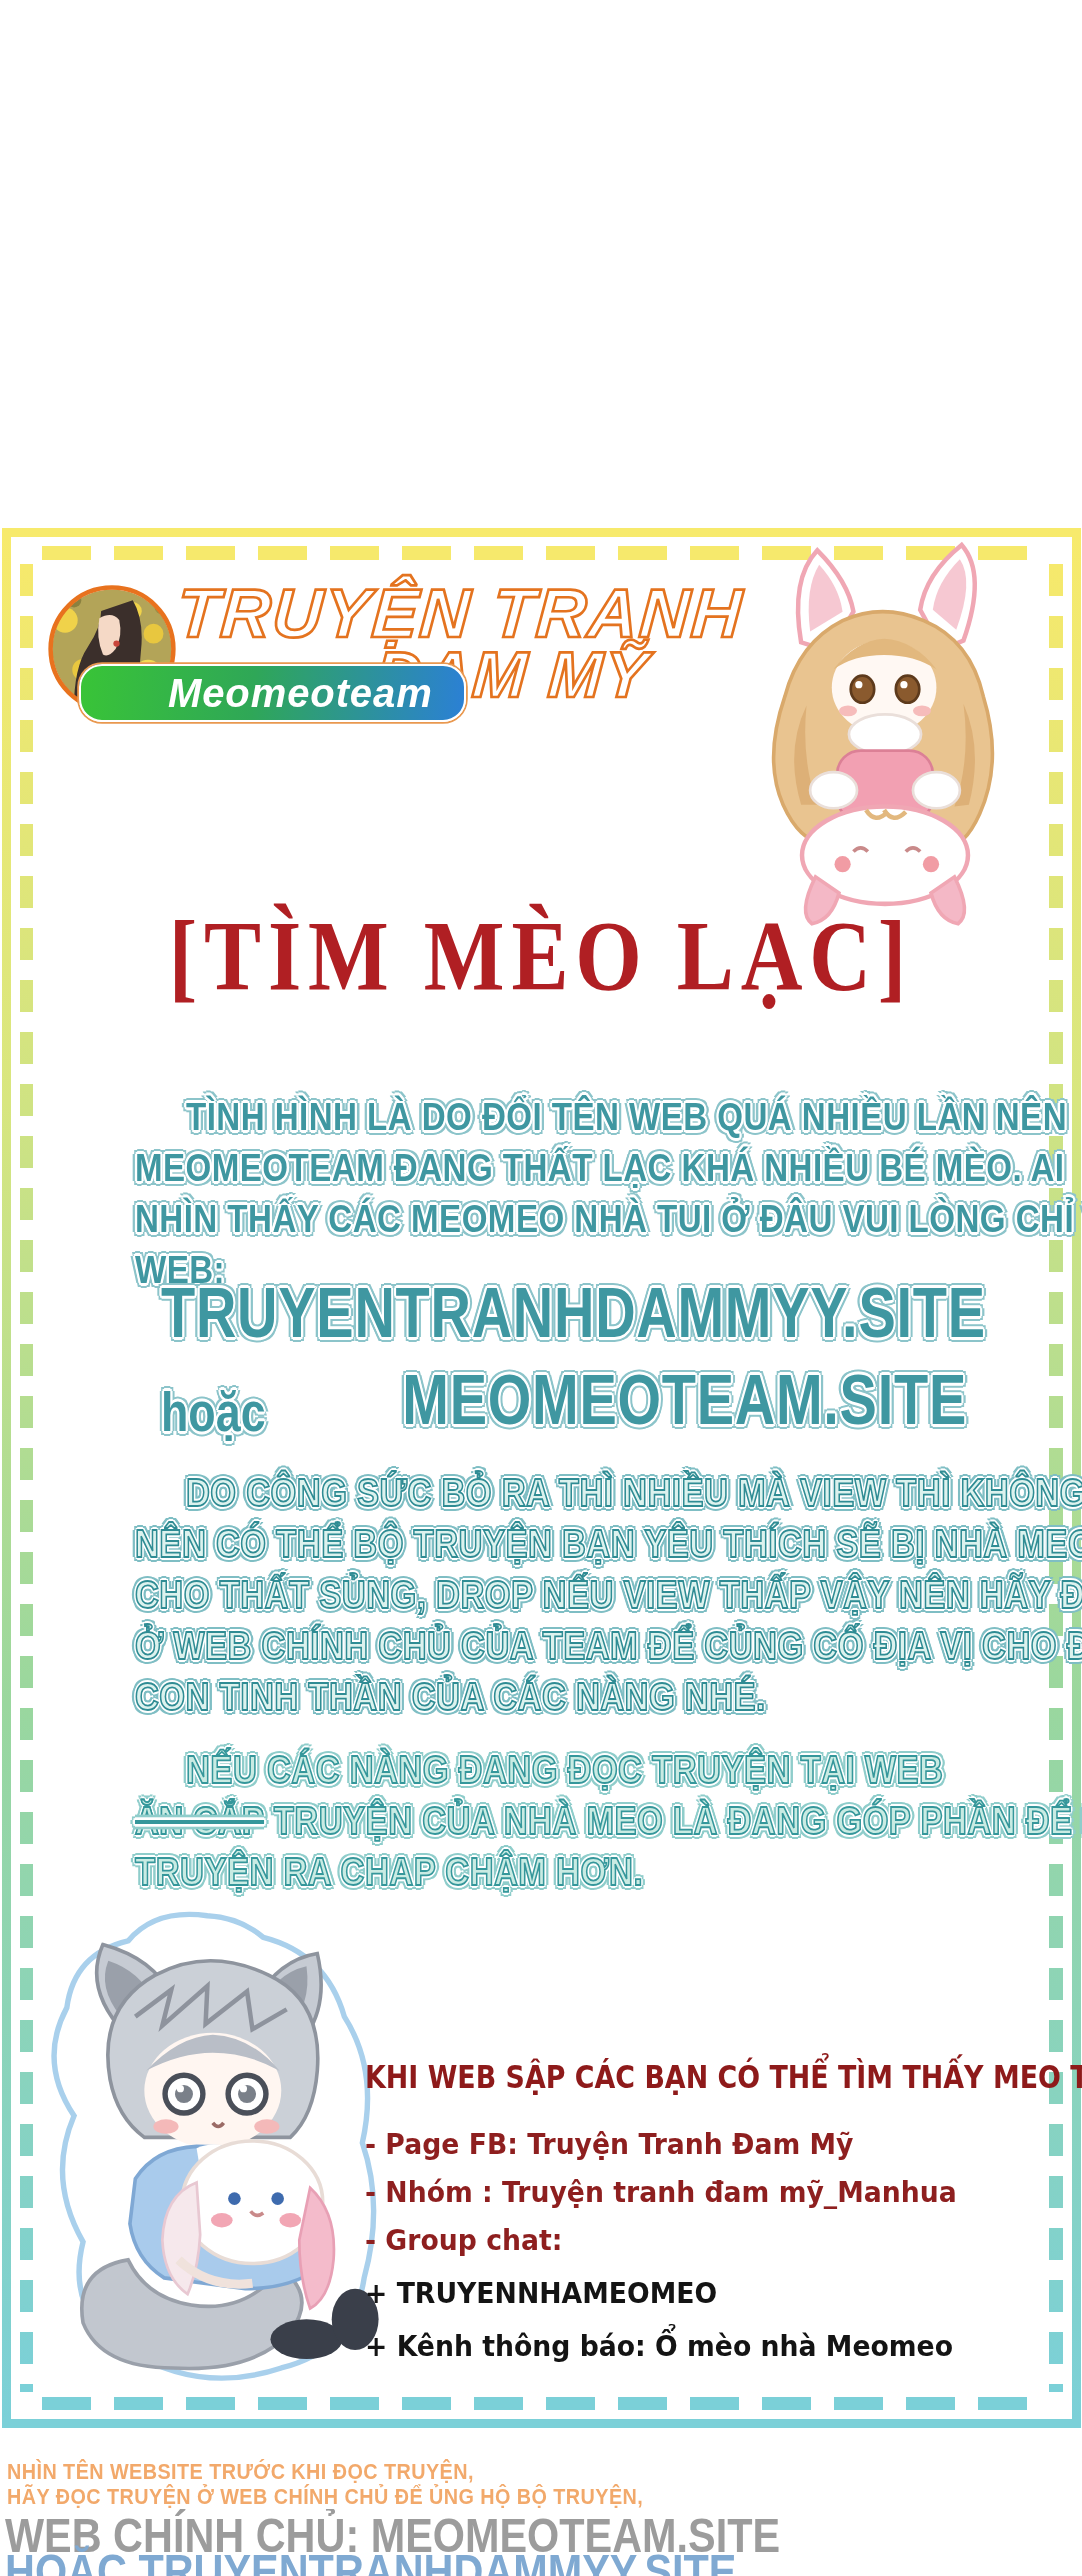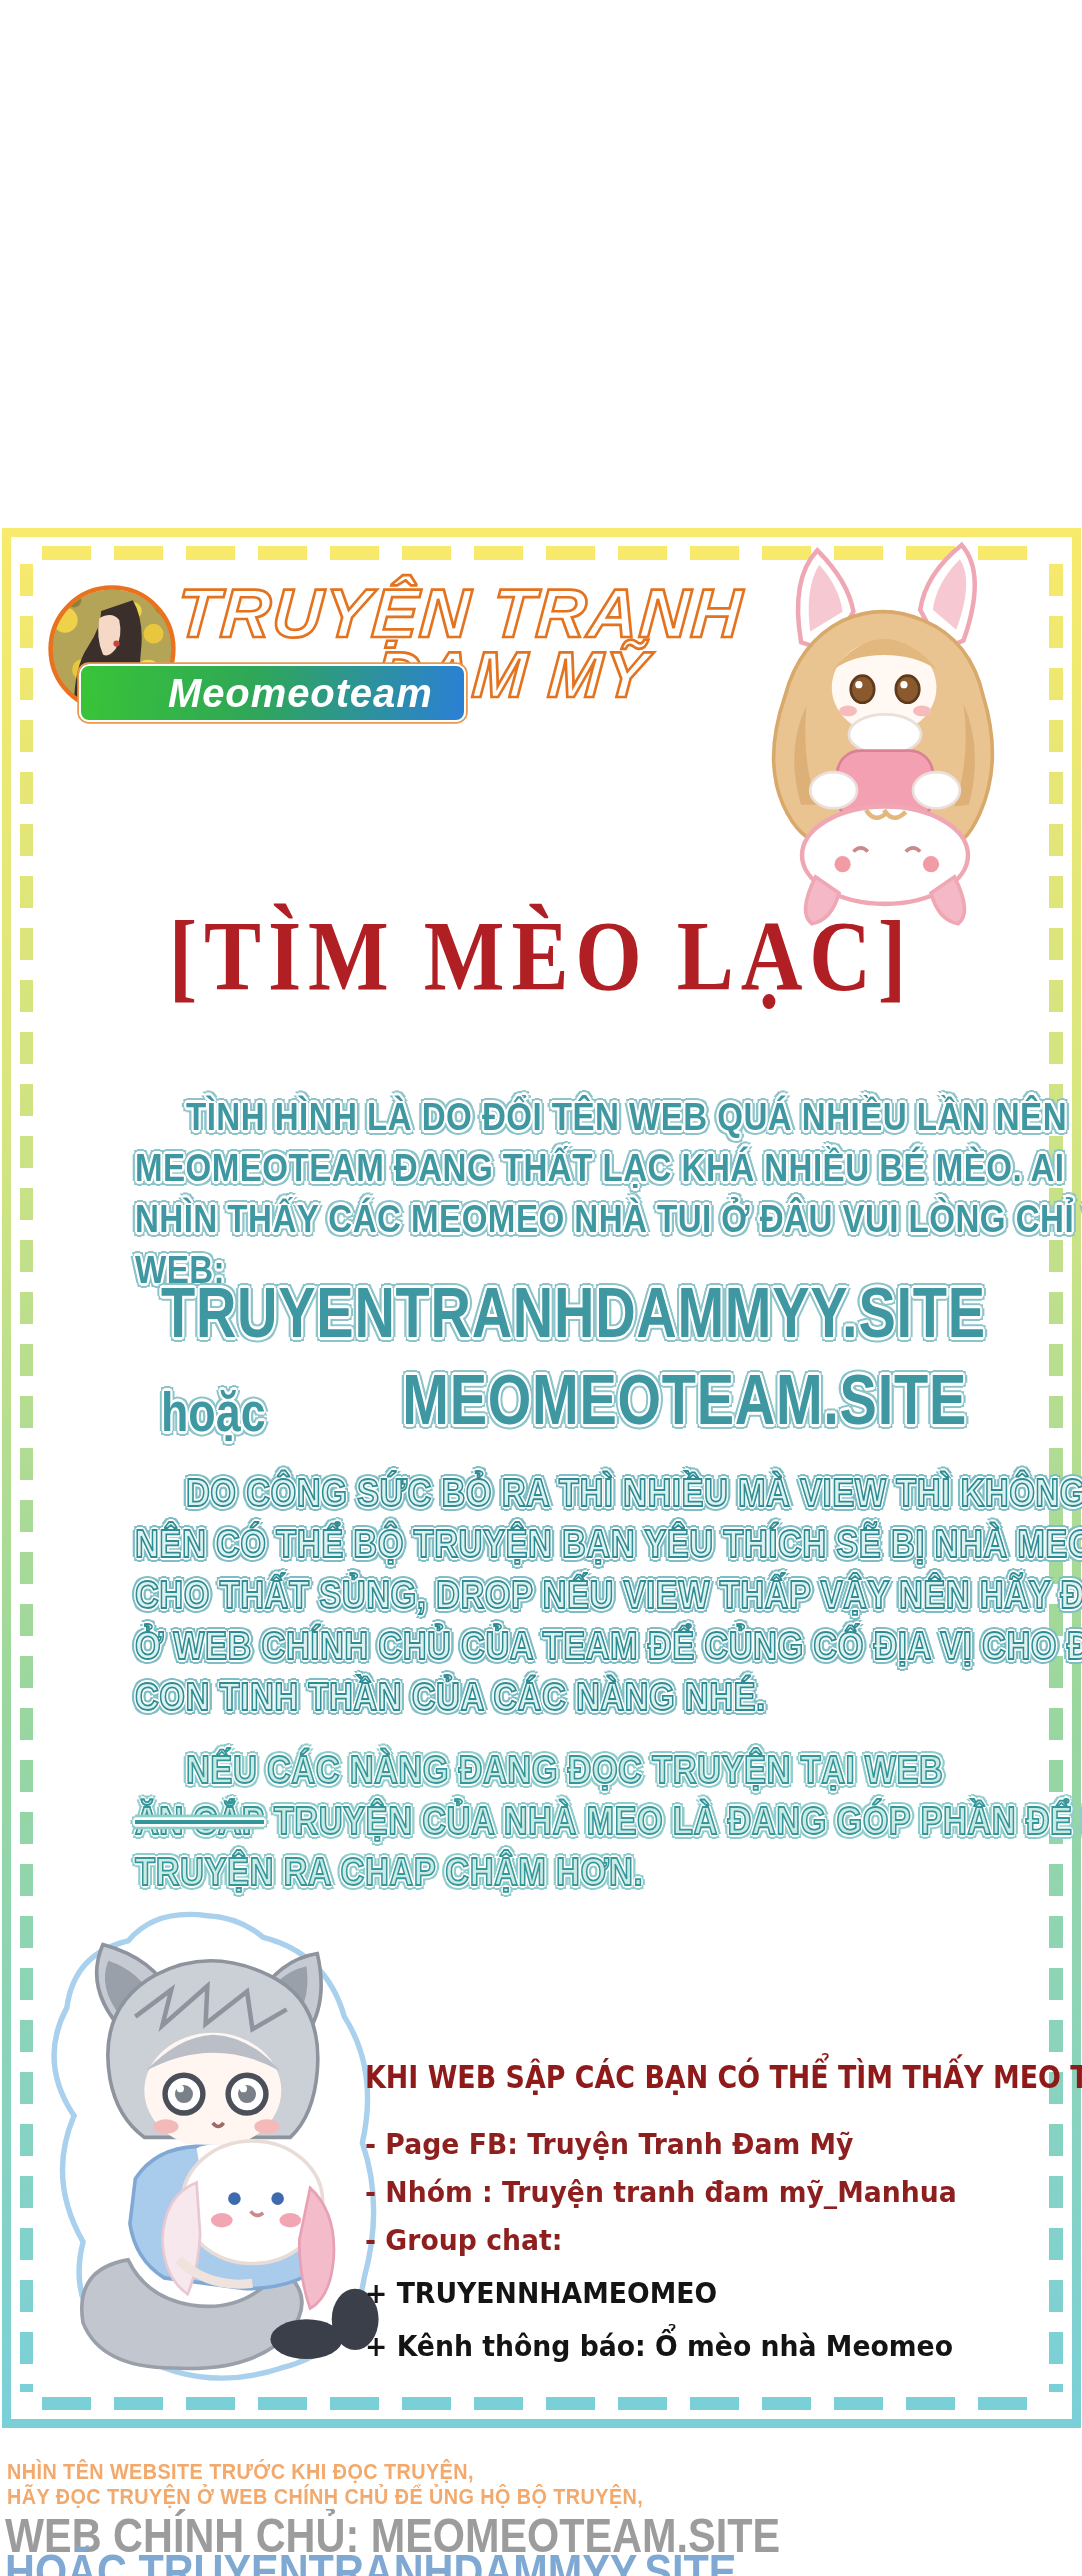--- a/index.html
+++ b/index.html
@@ -21,21 +21,21 @@
      mask-image:repeating-linear-gradient(to bottom,#000 0 32px,transparent 32px 52px);}
   .dash-v.left{left:9px;} .dash-v.right{right:9px;}
 
   
   #avatar{left:47px;top:584px;width:130px;height:130px;}
   .wordmark{font-style:italic;font-weight:800;color:#fff;
      -webkit-text-stroke:2.7px #E4731F;letter-spacing:1.8px;white-space:nowrap;
      transform:skewX(-4deg);}
   #wm1{left:177px;top:574px;font-size:69px;}
   #wm2{left:375px;top:637px;font-size:65px;}
-  #badge{left:79px;top:664px;height:54px;padding:0 31px 0 87px;border-radius:10px;
+  #badge{left:79px;top:664px;height:54px;padding:0 31px 0 87px;border-radius:23px;
      background:linear-gradient(95deg,#39C437 0%,#2FA757 45%,#2B80D5 100%);
      border:2.7px solid #fff;box-shadow:0 0 0 1.8px #E9984F;
      display:flex;align-items:center;}
   #badge span{font-style:italic;font-weight:800;color:#fff;font-size:40px;letter-spacing:0.9px;}
 
   
   #title{left:0;right:0;top:904px;text-align:center;
      font-family:"Liberation Serif",serif;font-weight:700;font-size:90px;color:#B01F23;
      letter-spacing:7.2px;transform:scaleX(.95) scaleY(1.1);white-space:nowrap;}
 

